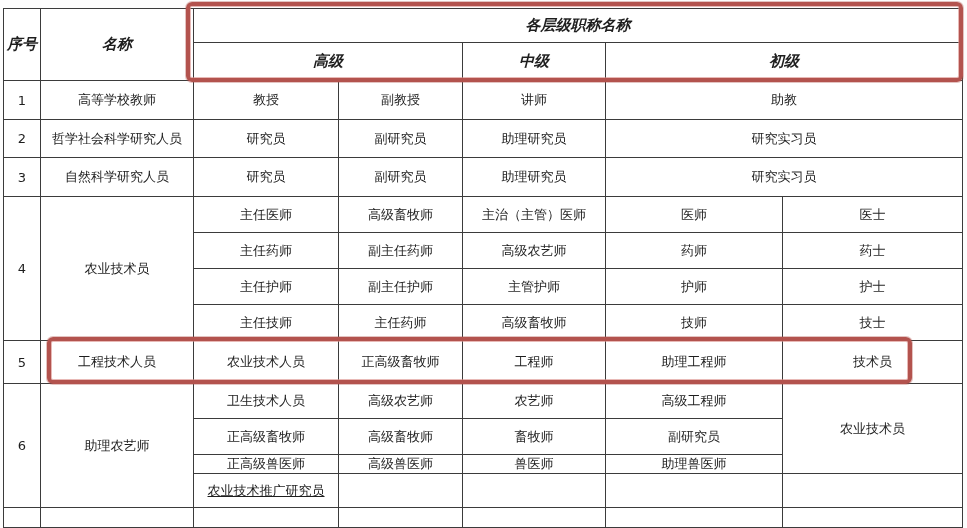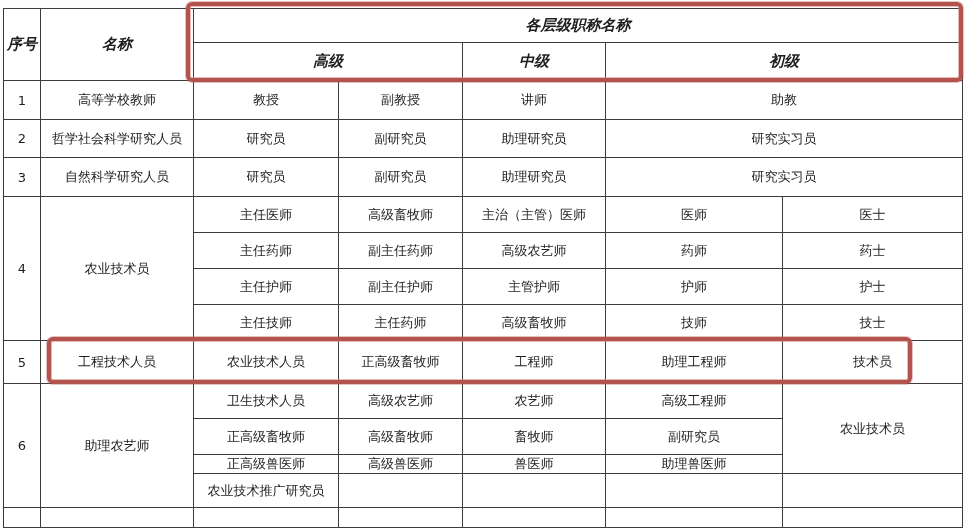--- a/index.html
+++ b/index.html
@@ -38,21 +38,21 @@
   tr.h1{height:34px;}
   tr.h2{height:38px;}
   tr.r1{height:39px;}
   tr.r2{height:38px;}
   tr.r3{height:39px;}
   tr.r4{height:36px;}
   tr.r5{height:43px;}
   tr.r6a{height:35px;}
   tr.r6b{height:36px;}
   tr.r6c{height:17px;}
-  tr.r6d{height:34px;}
+  tr.r6d{height:34px;text-decoration:underline;}
   tr.partial{height:20px;}
   
   .hl{
     position:absolute;
     border:4px solid #b3534e;
     border-radius:6px;
     box-sizing:border-box;
     pointer-events:none;
     box-shadow:0 0 0 1px rgba(179,83,78,.35), inset 0 0 0 1px rgba(217,139,134,.6);
   }

